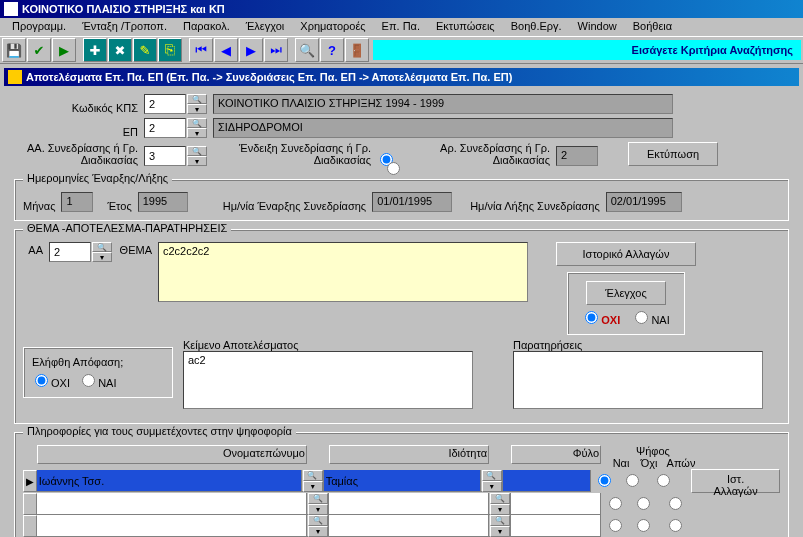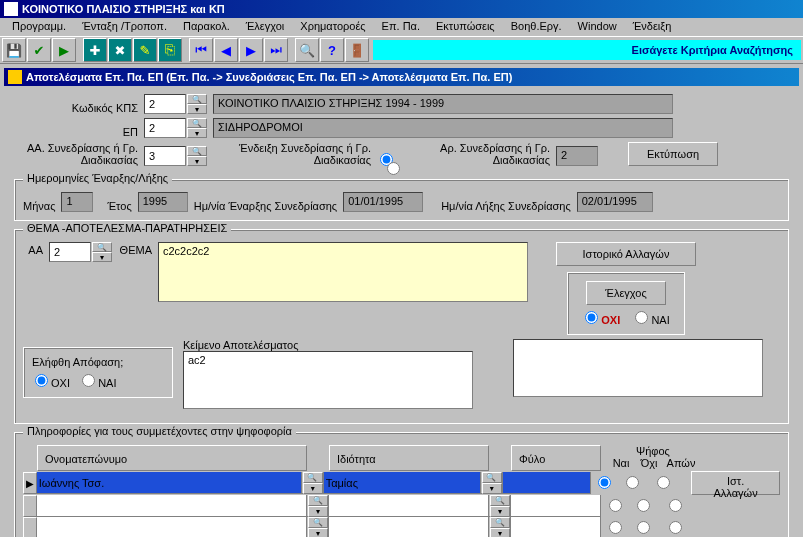--- a/index.html
+++ b/index.html
@@ -24,21 +24,21 @@
   .glyphstack { display: flex; flex-direction: column; margin-left: 1px; }
   .glyphstack .glyphbtn { height: 10px; font-size: 8px; }
   .btn { background: #c0c0c0; border: 1px solid #808080; border-top-color: #fff; border-left-color: #fff; padding: 3px 12px; cursor: pointer; height: 24px; }
   fieldset > legend, .fsleg { position: absolute; top: -8px; left: 8px; background: #c0c0c0; padding: 0 4px; }
   .fs { border: 1px solid #fff; box-shadow: inset 1px 1px 0 #808080; position: relative; padding: 12px 8px 8px 8px; margin-top: 8px;}
   .radio { margin: 0 3px; }
   .textarea { background: #ffffcc; border: 1px solid #808080; border-top-color: #404040; border-left-color: #404040; padding: 2px 4px; resize: none; overflow-y: scroll; }
   .textarea.white { background: #fff; }
   .grid { }
   .gridhead { display: flex; }
-  .gh { background: #c0c0c0; border: 1px solid #808080; border-top-color: #fff; border-left-color: #fff; text-align: left; padding: 7px; height: 26px; }
+  .gh { background: #c0c0c0; border: 1px solid #808080; border-top-color: #fff; border-left-color: #fff; text-align: right; padding: 1px; height: 19px; }
   .gridrow { display: flex; align-items: center; }
   .gc { border-right: 1px solid #808080; border-bottom: 1px solid #808080; height: 22px; display: flex; align-items: center; padding: 0 2px; }
   .gc.sel { background: #1d4ed8; }
   .gc.cell { background: #fff; }
   .gc .glyphbtn { height: 20px; }
   .marker { width: 14px; background: #c0c0c0; border: 1px solid #808080; border-top-color:#fff; border-left-color:#fff; height:22px; display:flex; align-items:center; justify-content:center; font-size:10px;}
   .red { color: #c00000; font-weight: bold; }
 </style>
 </head>
 <body>
@@ -51,21 +51,21 @@
 <div class="menubar">
   <span>Προγραμμ.</span>
   <span>Ένταξη /Τροποπ.</span>
   <span>Παρακολ.</span>
   <span>Έλεγχοι</span>
   <span>Χρηματοροές</span>
   <span>Επ. Πα.</span>
   <span>Εκτυπώσεις</span>
   <span>Βοηθ.Εργ.</span>
   <span>Window</span>
-  <span>Ένδειξη</span>
+  <span>Βοήθεια</span>
 </div>
 
 <div class="toolbar">
   <div class="tbtn">💾</div>
   <div class="tbtn" style="color:#008000">✔</div>
   <div class="tbtn" style="color:#008000">▶</div>
   <div class="tsep"></div>
   <div class="tbtn" style="background:#008080;color:#fff">✚</div>
   <div class="tbtn" style="background:#008080;color:#fff">✖</div>
   <div class="tbtn" style="background:#008080;color:#ff0">✎</div>
@@ -128,21 +128,21 @@
       <input type="radio" class="radio" style="">
     </div>
 
     <div class="fs" style="margin-top:0">
       <div class="fsleg">Ημερομηνίες Έναρξης/Λήξης</div>
       <div class="row" style="margin-bottom:0">
         <div class="lbl">Μήνας</div>
         <div class="inp ro" style="width:32px">1</div>
         <div class="lbl" style="margin-left:14px">Έτος</div>
         <div class="inp ro" style="width:50px">1995</div>
-        <div class="lbl" style="margin-left:6px">Ημ/νία Έναρξης Συνεδρίασης</div>
+        <div class="lbl" style="margin-left:35px">Ημ/νία Έναρξης Συνεδρίασης</div>
         <div class="inp ro" style="width:80px">01/01/1995</div>
         <div class="lbl" style="margin-left:18px">Ημ/νία Λήξης Συνεδρίασης</div>
         <div class="inp ro" style="width:76px">02/01/1995</div>
       </div>
     </div>
 
     <div class="fs">
       <div class="fsleg">ΘΕΜΑ -ΑΠΟΤΕΛΕΣΜΑ-ΠΑΡΑΤΗΡΗΣΕΙΣ</div>
 
       <div class="row" style="align-items:flex-start">
@@ -172,20 +172,21 @@
             <label><input type="radio" class="radio" checked="" style=""><span>ΟΧΙ</span></label>
             &nbsp;
             <label><input type="radio" class="radio" style=""><span>ΝΑΙ</span></label>
           </div>
         </div>
         <div style="margin-left:10px">
           <div>Κείμενο Αποτελέσματος</div>
           <textarea class="textarea white" style="width: 290px; height: 58px;">ac2</textarea>
         </div>
         <div style="margin-left:40px">
+          <div>Παρατηρήσεις</div>
           <textarea class="textarea white" style="width: 250px; height: 58px;"></textarea>
         </div>
       </div>
     </div>
 
     <div class="fs">
       <div class="fsleg">Πληροφορίες για τους συμμετέχοντες στην ψηφοφορία</div>
 
       <div class="grid">
         <div class="gridhead">

